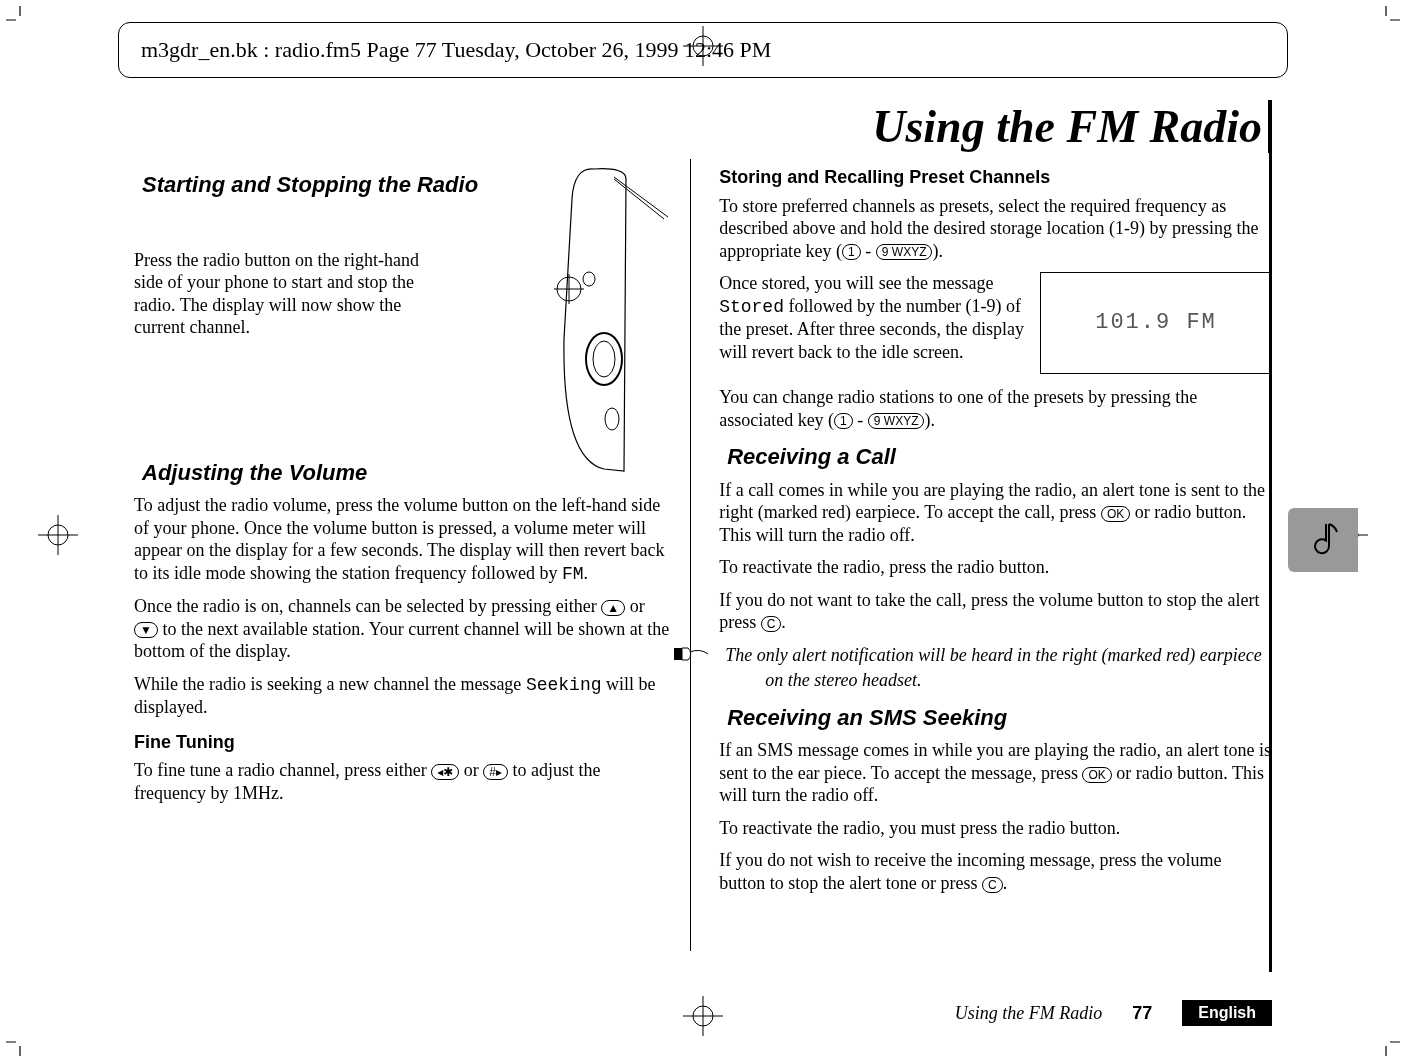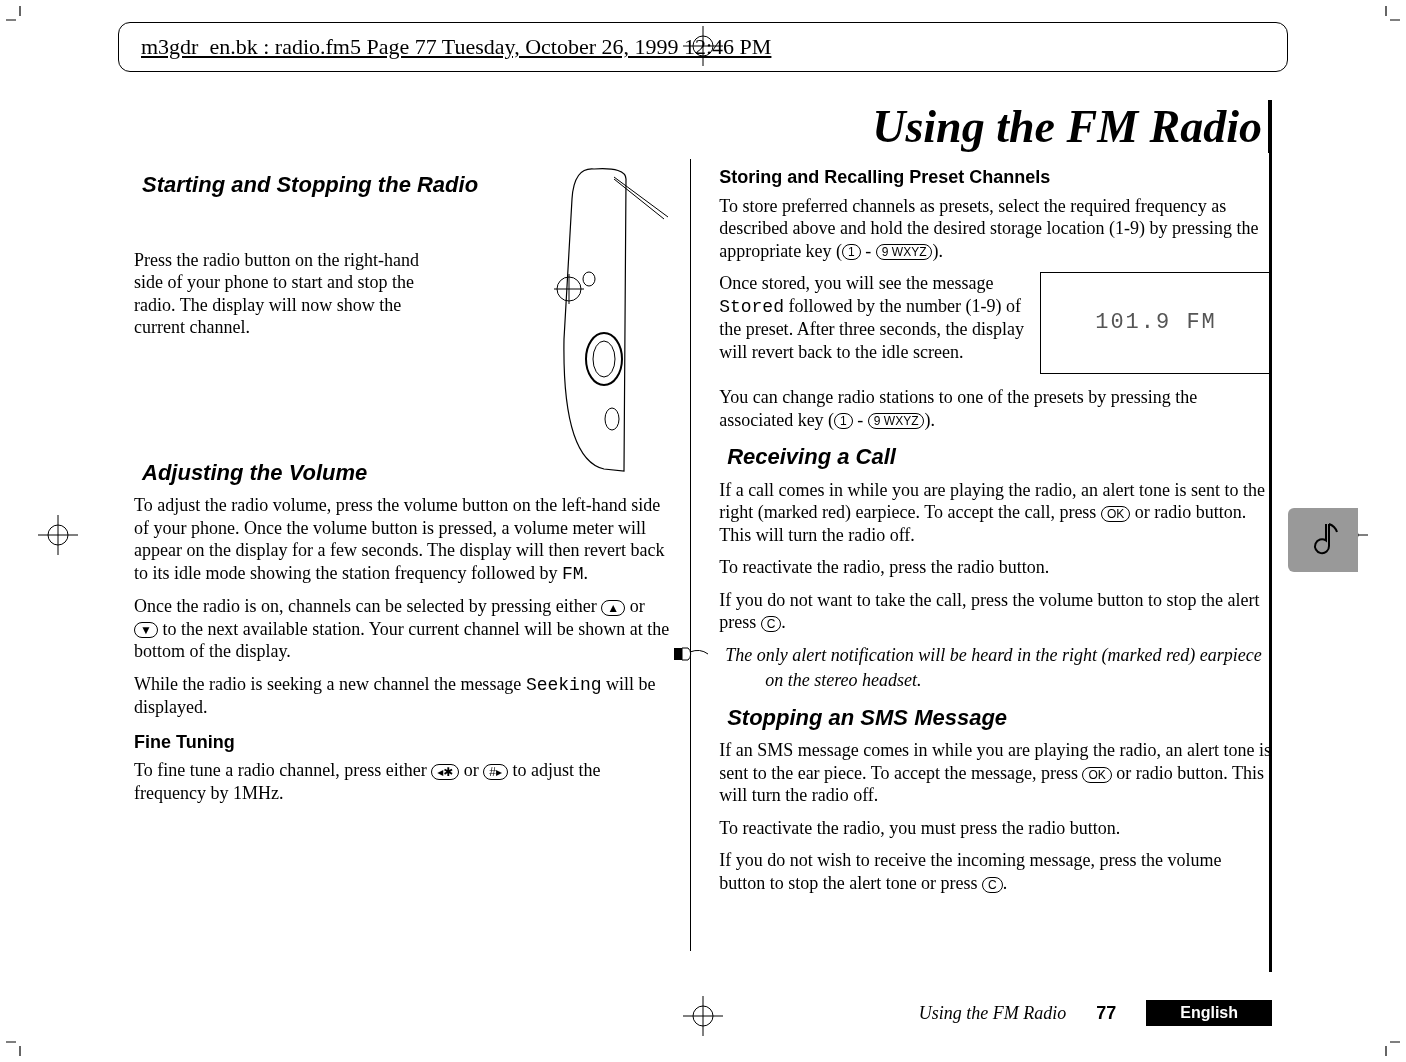--- a/index.html
+++ b/index.html
@@ -21,28 +21,27 @@
   .registration{position:absolute;width:48px;height:48px;}
   .reg-left{left:34px;top:511px;}
   .reg-right{right:34px;top:511px;}
   .reg-top{left:679px;top:22px;}
   .reg-bottom{left:679px;bottom:22px;}
   .page-frame{
     position:absolute;
     left:118px;
     top:22px;
     right:118px;
-    height:50px;
+    height:56px;
     border:1px solid #000;
     border-radius:12px;
     display:flex;
     align-items:center;
     padding:0 22px;
     box-sizing:border-box;
-    text-decoration:underline;
   }
   .page-frame .header-text{
     font-size:22px;
   }
   .content{
     position:absolute;
     left:134px;
     right:134px;
     top:100px;
     bottom:90px;
@@ -150,21 +149,21 @@
     display:flex;
     justify-content:flex-end;
     align-items:center;
     gap:30px;
     font-size:18px;
   }
   .footer .fut-title{font-style:italic;}
   .footer .page-num{font-weight:bold;font-family:Arial,Helvetica,sans-serif;}
   .footer .lang-box{
     background:#000;color:#fff;font-family:Arial,Helvetica,sans-serif;
-    font-weight:bold;font-size:16px;padding:4px 34px;
+    font-weight:bold;font-size:16px;padding:4px 16px;
   }
   .side-tab{
     position:absolute;
     right:48px;
     top:508px;
     width:70px;
     height:64px;
     background:#999;
     border-top-left-radius:6px;
     border-bottom-left-radius:6px;
@@ -316,21 +315,21 @@
       <p class="body note">
         <span class="note-icon">
           <svg width="38" height="20">
               <rect x="1" y="4" width="8" height="12" fill="#000"></rect>
               <path d="M9 4 h6 a8 8 0 0 1 0 12 h-6 z" fill="none" stroke="#000"></path>
               <path d="M17 8 q10 -4 18 2" fill="none" stroke="#000"></path>
             </svg>
         </span><span>The only alert notification will be heard in the right (marked red) earpiece on the stereo headset.</span>
       </p>
 
-      <h2 class="section">Stopping an SMS Message</h2>
+      <h2 class="section">Receiving an SMS Seeking</h2>
       <p class="body">
         <span>If an SMS message comes in while you are playing the radio, an alert tone is sent to the ear piece. To accept the message, press </span><span class="keycap">OK</span><span> or radio button. This will turn the radio off.</span>
       </p>
       <p class="body">To reactivate the radio, you must press the radio button.</p>
       <p class="body">
         <span>If you do not wish to receive the incoming message, press the volume button to stop the alert tone or press </span><span class="keycap">C</span><span>.</span>
       </p>
     </div>
   </div>
 </div>

